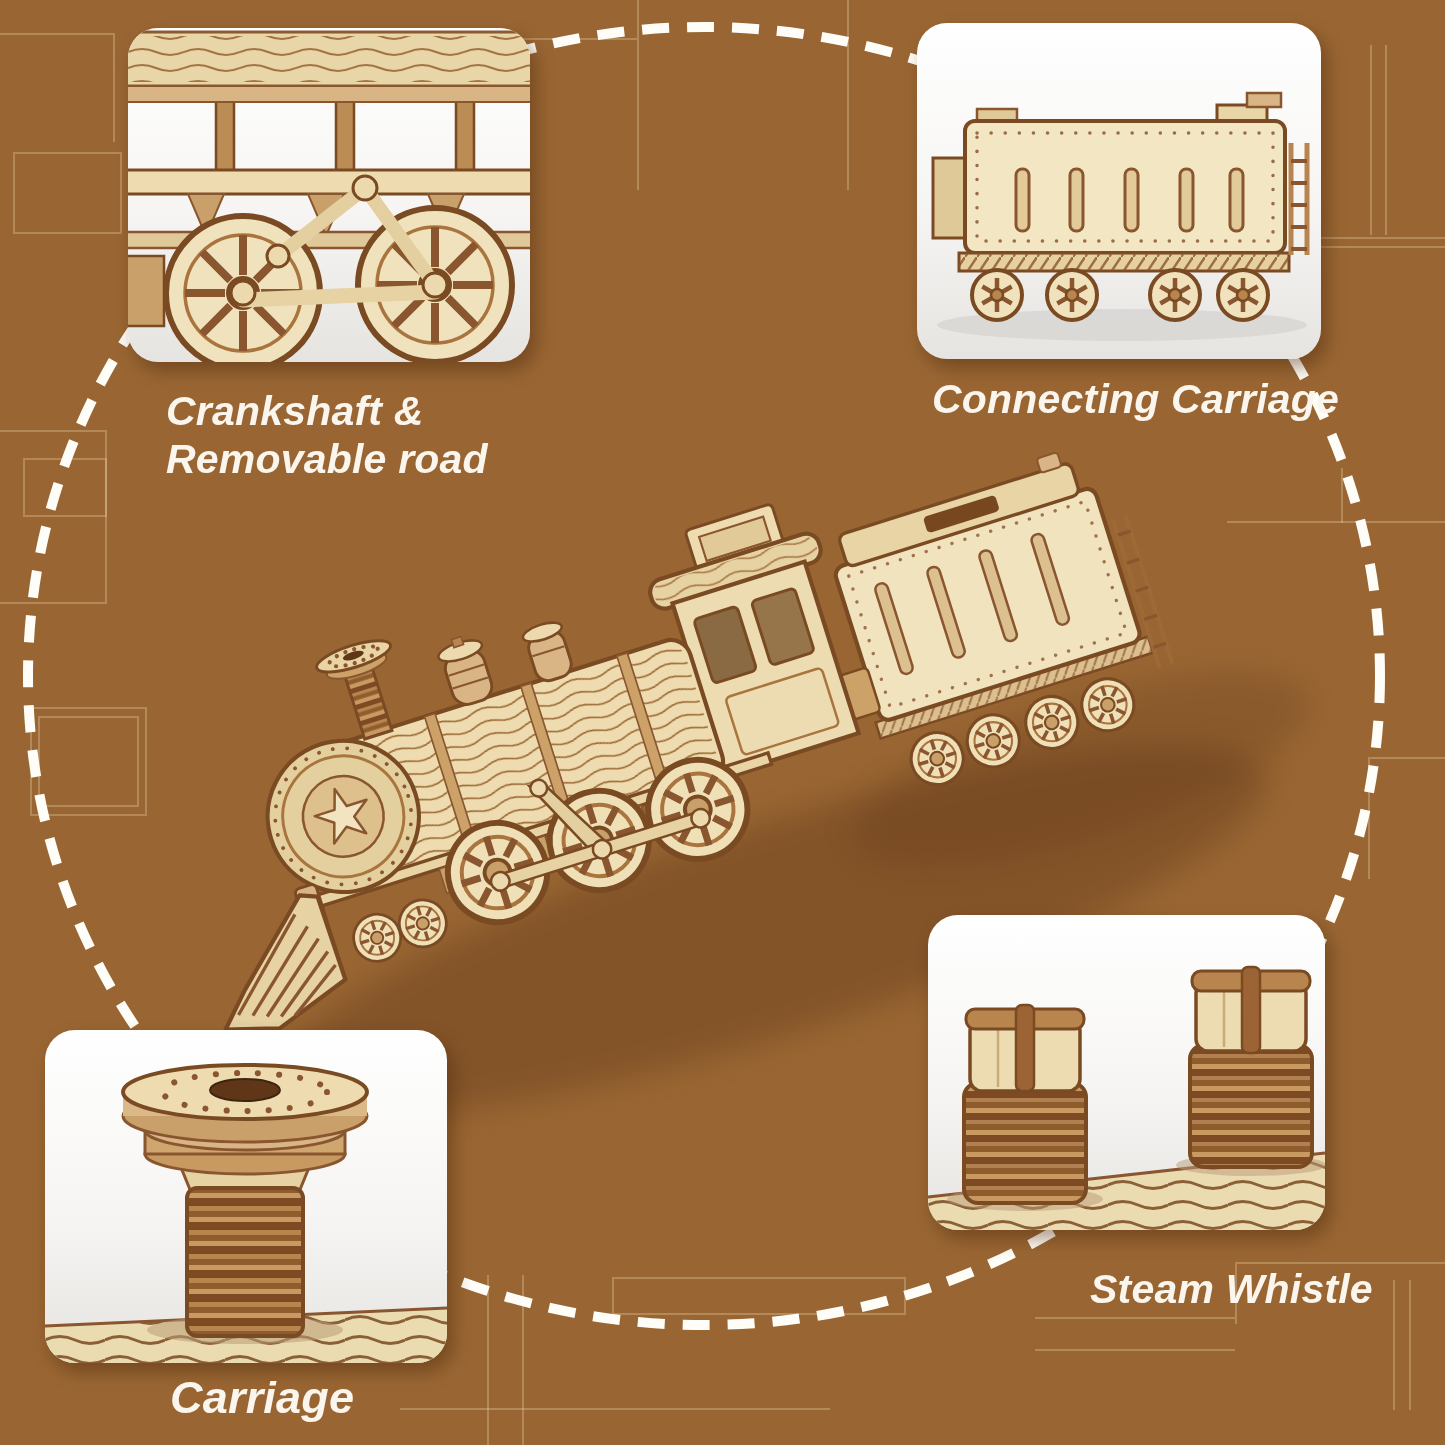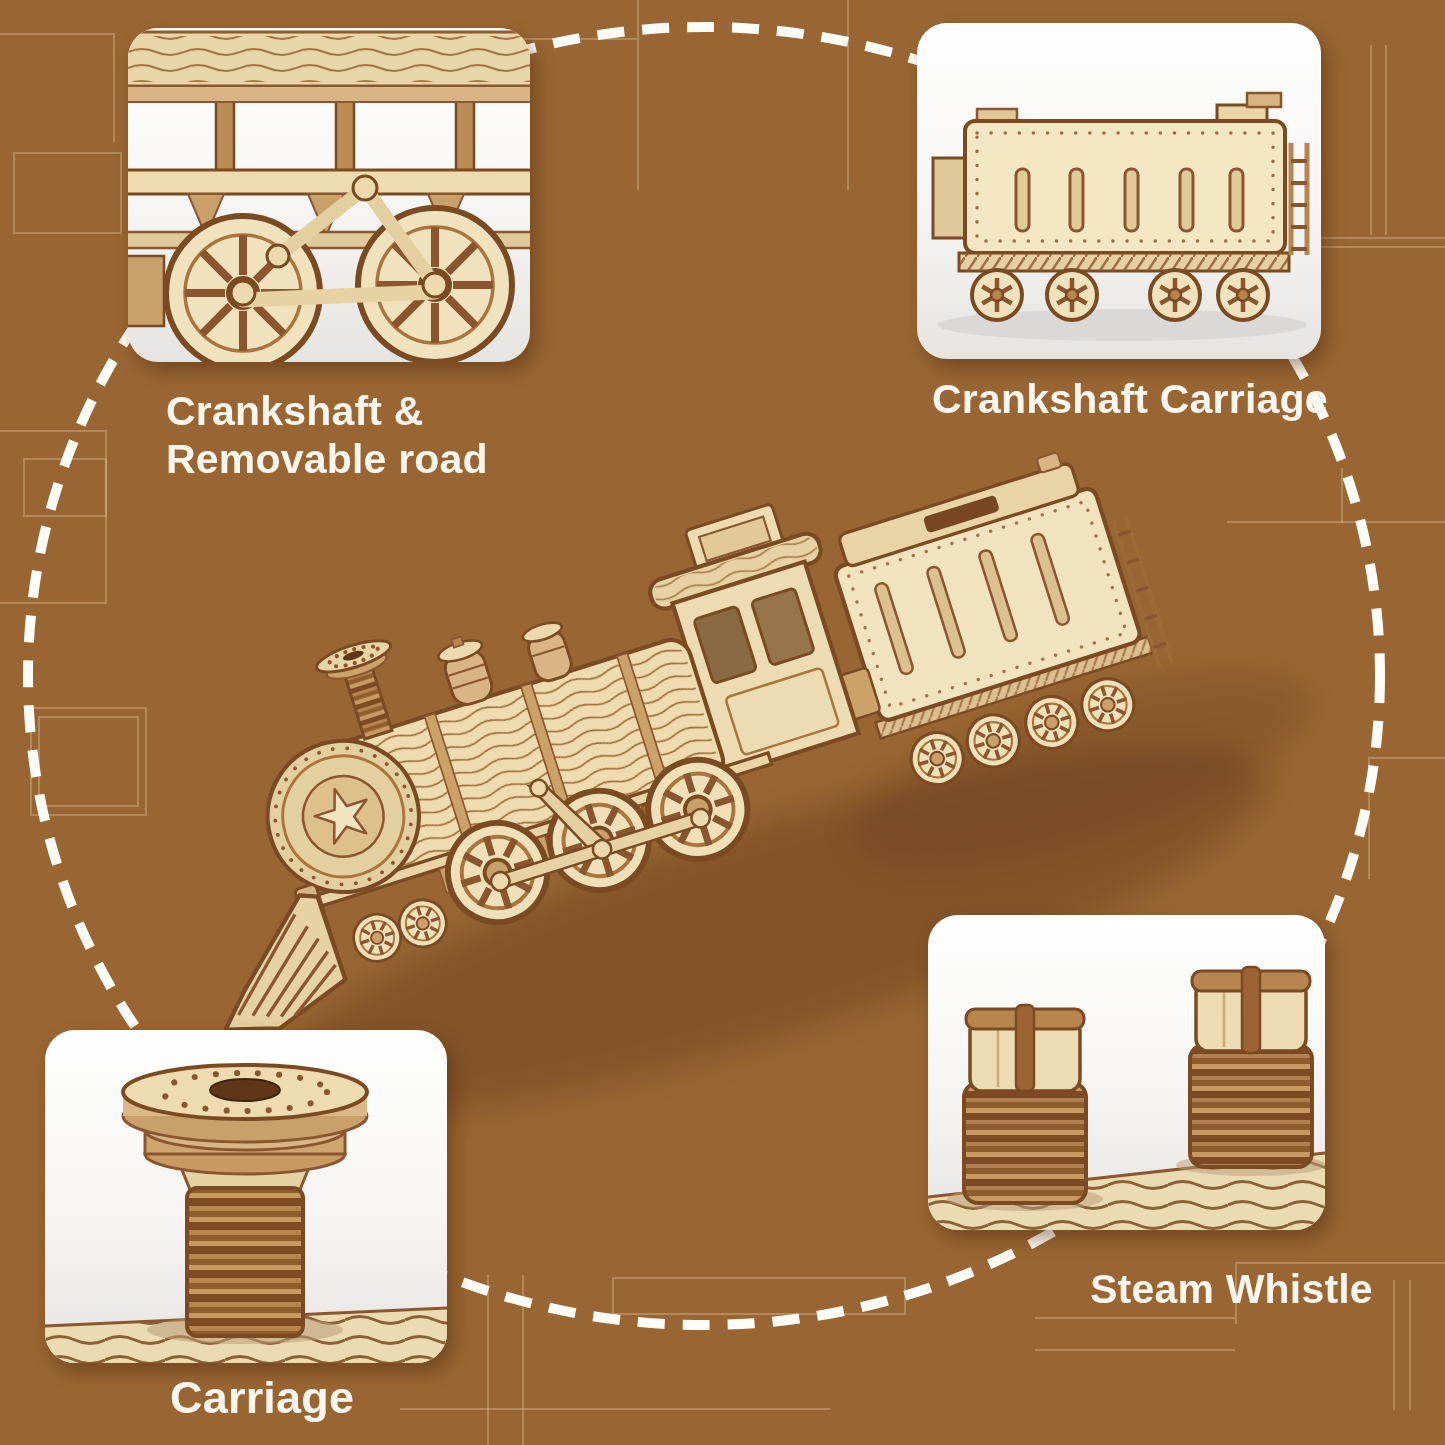--- a/index.html
+++ b/index.html
@@ -11,21 +11,21 @@
   .pat{position:absolute;border:0 solid rgba(238,209,170,0.33);pointer-events:none;}
   .ring,.trainlayer{position:absolute;left:0;top:0;width:1445px;height:1445px;pointer-events:none;}
   .panel{
     position:absolute;margin:0;border-radius:30px;overflow:hidden;
     background:linear-gradient(180deg,#ffffff 0%,#f6f5f3 55%,#e6e4e1 100%);
     box-shadow:6px 9px 18px rgba(74,38,8,0.45);
   }
   .panel svg{display:block;width:100%;height:100%;}
   .caption{
     position:absolute;color:#faf6ee;font-weight:700;font-size:41px;line-height:1.16;
-    letter-spacing:0.2px;white-space:nowrap;
+    letter-spacing:0.2px;white-space:nowrap;font-style:italic;
   }
   .caption span{display:block;}
   .caption.big{font-size:45px;}
 </style>
 </head>
 <body>
 
 <div id="stage">
 
   <div class="pat" style="left:0;top:33px;width:113px;height:107px;border-top-width:2px;border-right-width:2px;"></div>
@@ -296,21 +296,21 @@
       <rect x="264" y="56" width="118" height="20" rx="9" fill="#b9854e" stroke="#7a4a22" stroke-width="3"></rect>
       <rect x="314" y="52" width="18" height="86" rx="6" fill="#9c6434" stroke="#7a4a22" stroke-width="2.5"></rect>
     </svg>
   </figure>
 
   <div class="caption" style="left:166px;top:388px;">
     <span>Crankshaft &amp;</span>
     <span>Removable road</span>
   </div>
   <div class="caption" style="left:932px;top:376px;">
-    <span>Crankshaft Carriage</span>
+    <span>Connecting Carriage</span>
   </div>
   <div class="caption big" style="left:170px;top:1372px;">
     <span>Carriage</span>
   </div>
   <div class="caption" style="left:1042px;top:1266px;margin-left:48px;">
     <span>Steam Whistle</span>
   </div>
 
 </div>
 

